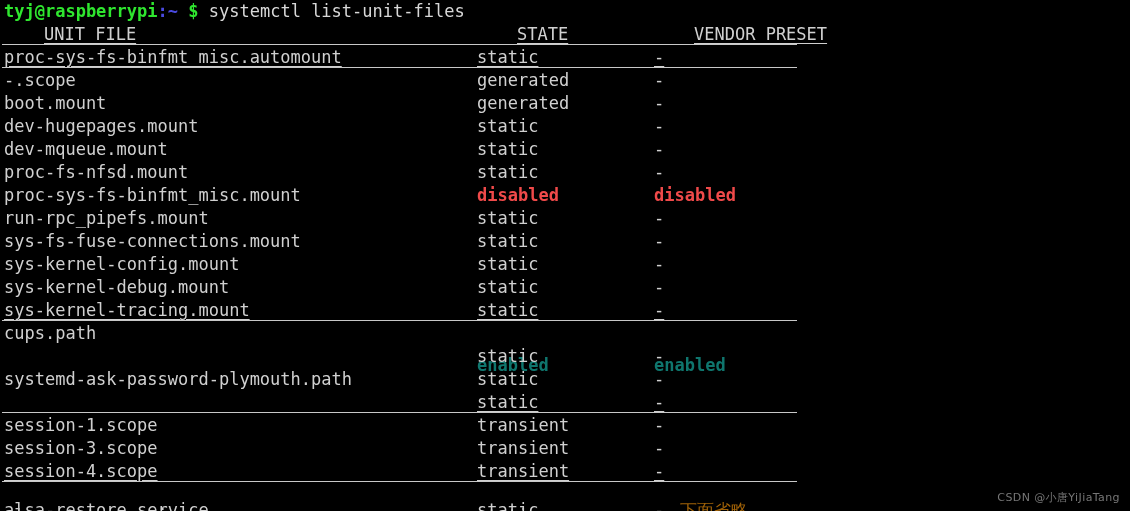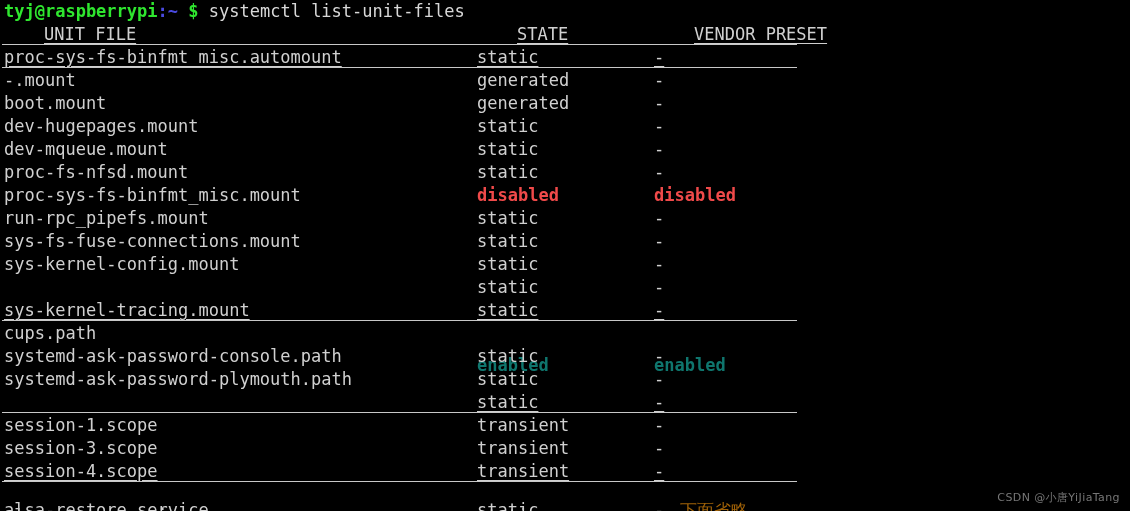--- a/index.html
+++ b/index.html
@@ -119,34 +119,34 @@
 
   <div class="row" id="header-row" style="top:23px;">
     <span class="col-unit hdr-text c-dim">UNIT FILE</span>
     <span class="col-state hdr-text c-dim">STATE</span>
     <span class="col-preset hdr-text c-dim">VENDOR PRESET</span>
   </div>
 
   <div id="rows-host">
       <div class="row grp-end" style="top: 46px;"><span class="col-unit c-dim">proc-sys-fs-binfmt_misc.automount</span><span class="col-state c-dim">static</span><span class="col-preset c-dim">-</span></div>
       <div class="rule-under" style="top: 67px;"></div>
-      <div class="row" style="top: 69px;"><span class="col-unit c-dim">-.mount</span><span class="col-state c-dim">generated</span><span class="col-preset c-dim">-</span></div>
+      <div class="row" style="top: 69px;"><span class="col-unit c-dim">-.scope</span><span class="col-state c-dim">generated</span><span class="col-preset c-dim">-</span></div>
       <div class="row" style="top: 92px;"><span class="col-unit c-dim">boot.mount</span><span class="col-state c-dim">generated</span><span class="col-preset c-dim">-</span></div>
       <div class="row" style="top: 115px;"><span class="col-unit c-dim">dev-hugepages.mount</span><span class="col-state c-dim">static</span><span class="col-preset c-dim">-</span></div>
       <div class="row" style="top: 138px;"><span class="col-unit c-dim">dev-mqueue.mount</span><span class="col-state c-dim">static</span><span class="col-preset c-dim">-</span></div>
       <div class="row" style="top: 161px;"><span class="col-unit c-dim">proc-fs-nfsd.mount</span><span class="col-state c-dim">static</span><span class="col-preset c-dim">-</span></div>
       <div class="row" style="top: 184px;"><span class="col-unit c-dim">proc-sys-fs-binfmt_misc.mount</span><span class="col-state c-red">disabled</span><span class="col-preset c-red">disabled</span></div>
       <div class="row" style="top: 207px;"><span class="col-unit c-dim">run-rpc_pipefs.mount</span><span class="col-state c-dim">static</span><span class="col-preset c-dim">-</span></div>
       <div class="row" style="top: 230px;"><span class="col-unit c-dim">sys-fs-fuse-connections.mount</span><span class="col-state c-dim">static</span><span class="col-preset c-dim">-</span></div>
       <div class="row" style="top: 253px;"><span class="col-unit c-dim">sys-kernel-config.mount</span><span class="col-state c-dim">static</span><span class="col-preset c-dim">-</span></div>
-      <div class="row" style="top: 276px;"><span class="col-state c-dim">static</span><span class="col-preset c-dim">-</span></div>
+      <div class="row" style="top: 276px;"><span class="col-unit c-dim">sys-kernel-debug.mount</span><span class="col-state c-dim">static</span><span class="col-preset c-dim">-</span></div>
       <div class="row grp-end" style="top: 299px;"><span class="col-unit c-dim">sys-kernel-tracing.mount</span><span class="col-state c-dim">static</span><span class="col-preset c-dim">-</span></div>
       <div class="rule-under" style="top: 320px;"></div>
       <div class="row" style="top: 322px;"><span class="col-unit c-dim">cups.path</span><span class="col-state c-ok">enabled</span><span class="col-preset c-ok">enabled</span></div>
-      <div class="row" style="top: 345px;"><span class="col-unit c-dim">systemd-ask-password-console.path</span><span class="col-state c-dim">static</span><span class="col-preset c-dim">-</span></div>
+      <div class="row" style="top: 345px;"><span class="col-state c-dim">static</span><span class="col-preset c-dim">-</span></div>
       <div class="row" style="top: 368px;"><span class="col-unit c-dim">systemd-ask-password-plymouth.path</span><span class="col-state c-dim">static</span><span class="col-preset c-dim">-</span></div>
       <div class="row grp-end" style="top: 391px;"><span class="col-state c-dim">static</span><span class="col-preset c-dim">-</span></div>
       <div class="rule-under" style="top: 412px;"></div>
       <div class="row" style="top: 414px;"><span class="col-unit c-dim">session-1.scope</span><span class="col-state c-dim">transient</span><span class="col-preset c-dim">-</span></div>
       <div class="row" style="top: 437px;"><span class="col-unit c-dim">session-3.scope</span><span class="col-state c-dim">transient</span><span class="col-preset c-dim">-</span></div>
       <div class="row grp-end" style="top: 460px;"><span class="col-unit c-dim">session-4.scope</span><span class="col-state c-dim">transient</span><span class="col-preset c-dim">-</span></div>
       <div class="rule-under" style="top: 481px;"></div>
       <div class="row" style="top: 483px; margin-top: 16px;"><span class="col-unit c-dim">alsa-restore.service</span><span class="col-state c-dim">static</span><span class="col-preset c-dim">-</span><span class="col-note" style="color: #a16207;">下面省略...</span></div>
       <div class="rule-under" style="top: 44px;"></div>
     </div>

